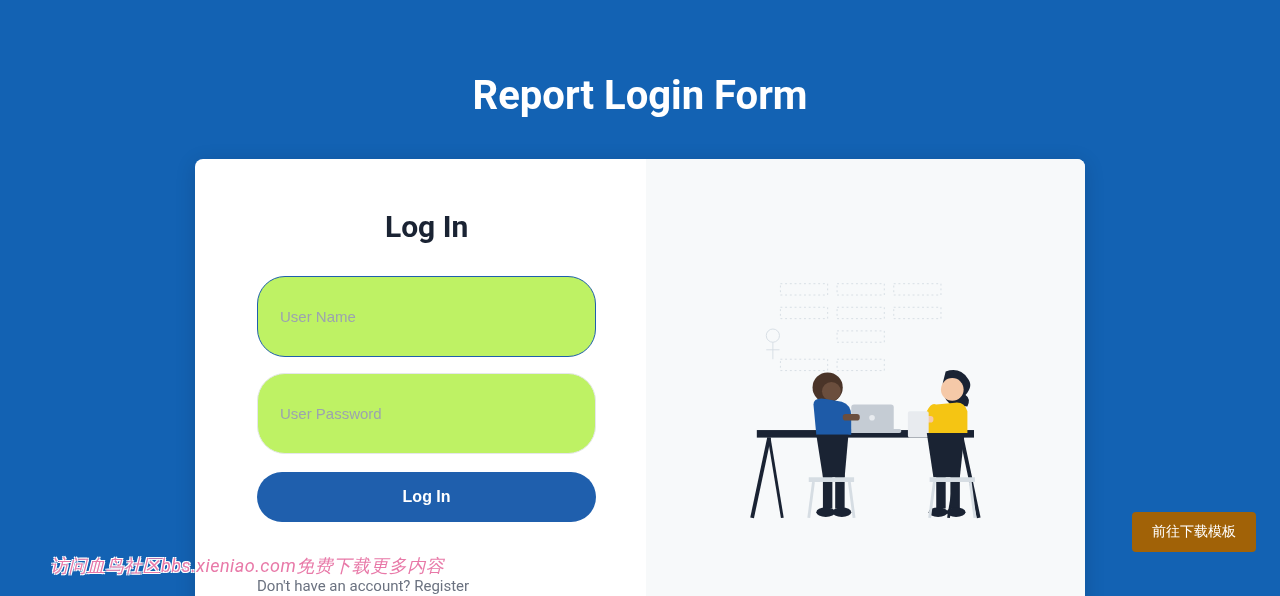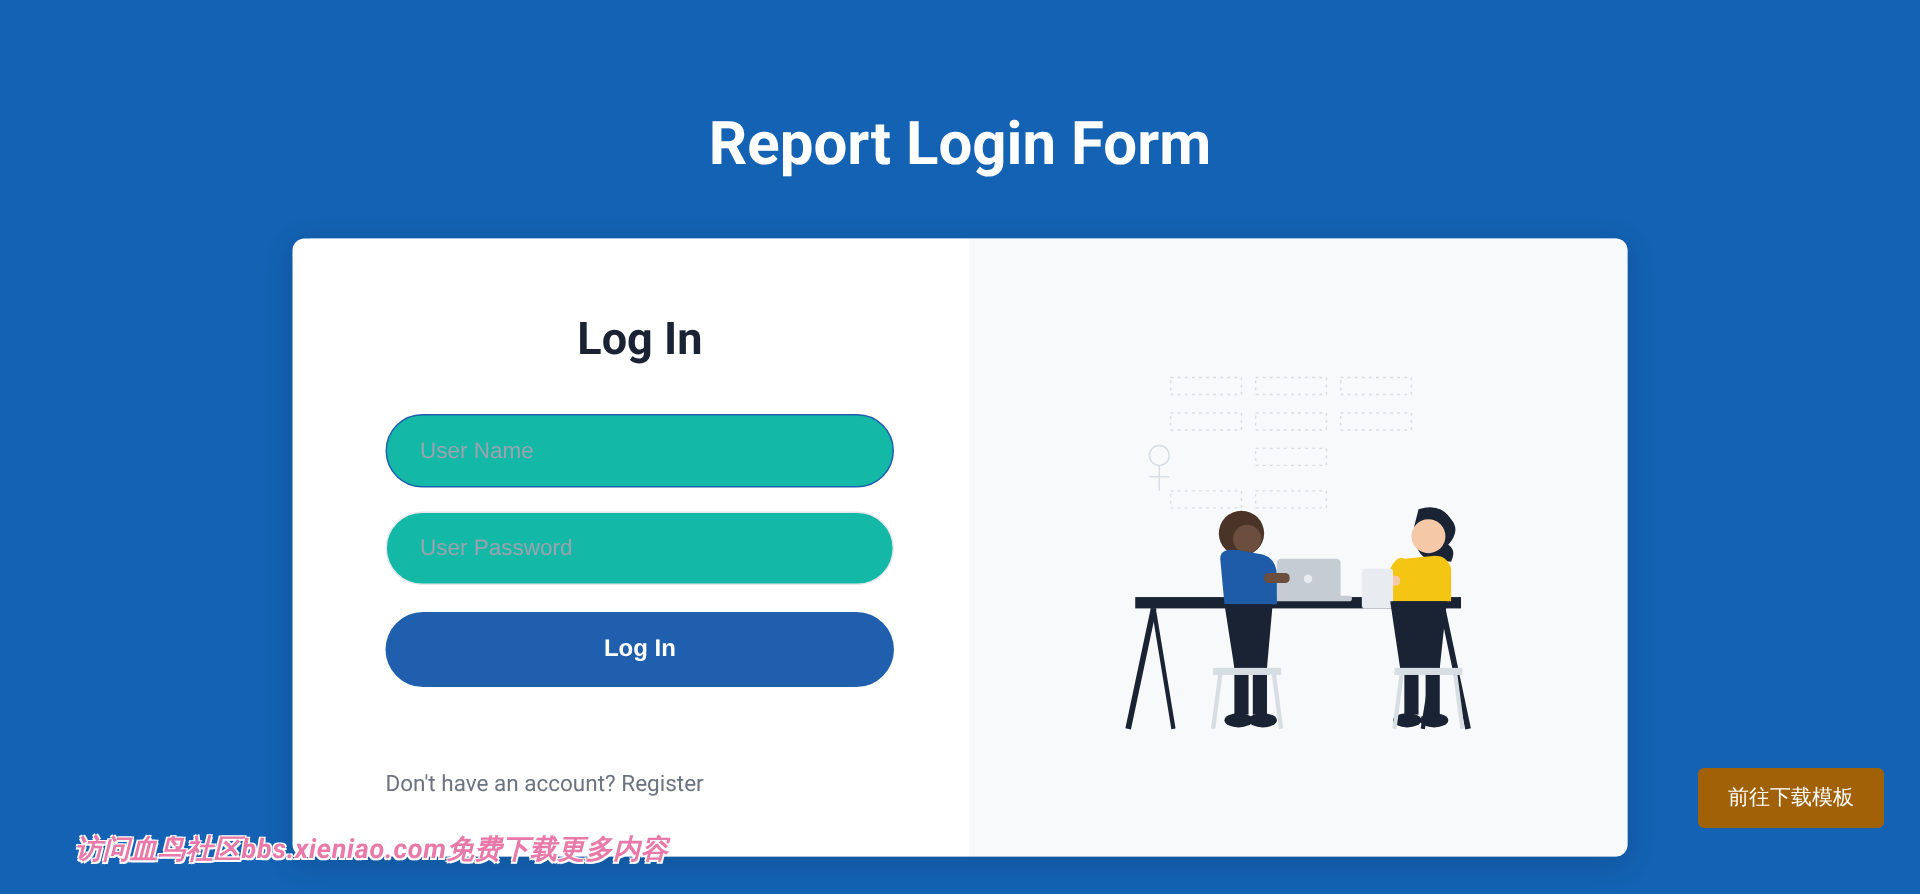--- a/index.html
+++ b/index.html
@@ -48,28 +48,28 @@
     }
     .form-title {
       font-size: 30px;
       font-weight: 700;
       color: #1a2333;
       text-align: center;
       margin-bottom: 32px;
     }
     .input-field {
       width: 100%;
-      padding: 15px 22px;
+      padding: 31px 22px;
       font-size: 15px;
       border: 1px solid #e5e7eb;
       border-radius: 28px;
       margin-bottom: 16px;
       outline: none;
       color: #374151;
-      background: #14b8a6;
+      background: #bef264;
     }
     .input-field.focused {
       border: 1.5px solid #1f5fad;
     }
     .input-field::placeholder {
       color: #9ca3af;
     }
     .login-btn {
       width: 100%;
       padding: 16px;
@@ -103,21 +103,21 @@
       border-radius: 4px;
       font-size: 14px;
       cursor: pointer;
       border: none;
     }
     .watermark {
       position: absolute;
       left: 50px;
       bottom: 18px;
       font-size: 18px;
-      font-weight: 700;
+      font-weight: 400;
       font-style: italic;
       color: #e879a8;
       text-shadow: 1px 1px 0 #fff, -1px -1px 0 #fff, 1px -1px 0 #fff, -1px 1px 0 #fff;
       letter-spacing: 0.5px;
     }
     .illustration {
       width: 100%;
       height: 280px;
     }
   </style>

